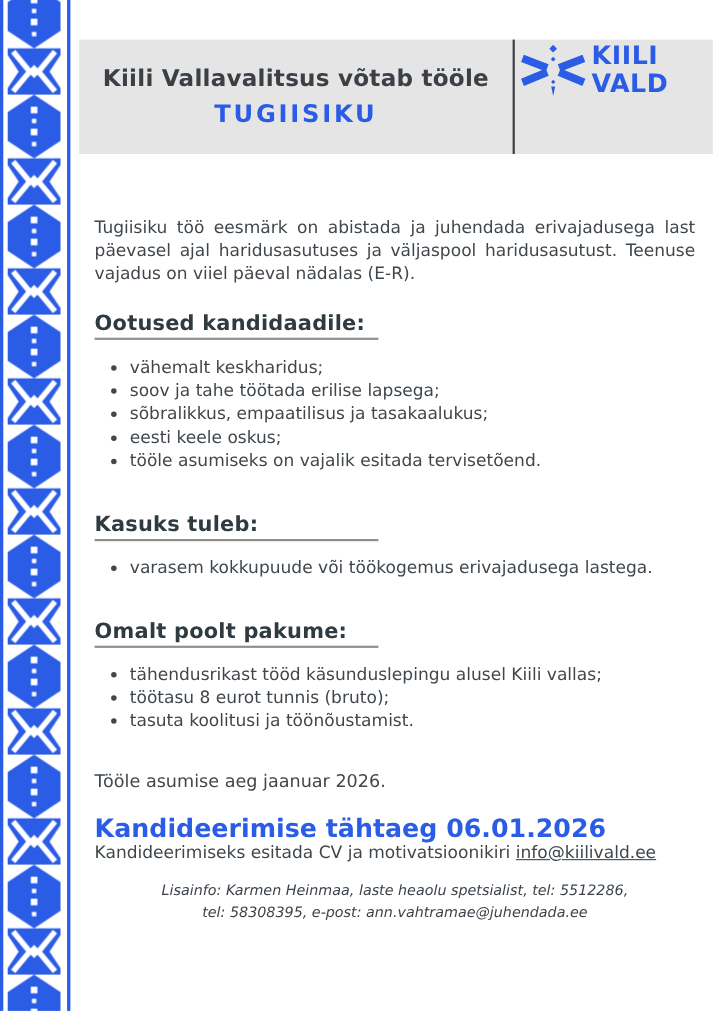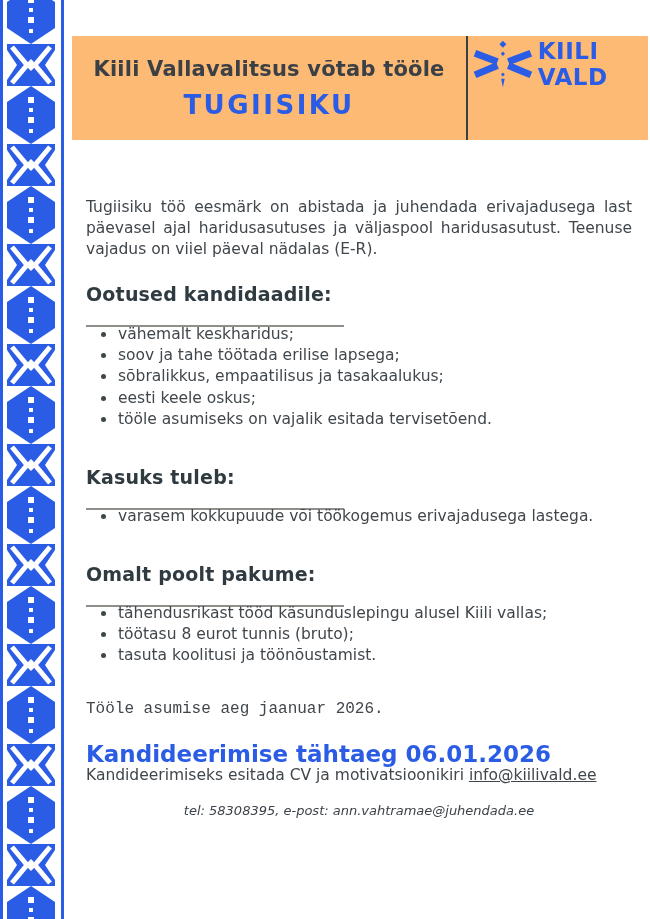--- a/index.html
+++ b/index.html
@@ -7,44 +7,44 @@
     width:650px;height:919px;position:relative;overflow:hidden;
     background:#ffffff;
     font-family:"DejaVu Sans","Liberation Sans",sans-serif;
     color:#40474c;
   }
   
   .border-strip{position:absolute;left:0;top:0;width:66px;height:919px;}
   
   .header{
     position:absolute;left:72px;top:36px;width:576px;height:104px;
-    background:#fdba74;display:flex;
+    background:#e5e5e5;display:flex;
   }
   .header-title{
     width:394px;display:flex;flex-direction:column;justify-content:center;
     align-items:center;border-right:2px solid #3a3f44;
   }
   .title-line1{font-size:21px;font-weight:bold;color:#3a4045;letter-spacing:.2px;}
-  .title-line2{font-size:26px;font-weight:bold;color:#2b5ce5;letter-spacing:2.5px;margin-top:9px;}
+  .title-line2{font-size:22px;font-weight:bold;color:#2b5ce5;letter-spacing:2.5px;margin-top:9px;}
   .logo-box{flex:1;display:flex;flex-direction:row;align-items:flex-start;justify-content:center;}
   .logo-mark{width:88px;height:56px;}
   .logo-text{font-size:23px;font-weight:bold;color:#2b5ce5;letter-spacing:.5px;margin-top:2px;}
   
   .content{position:absolute;left:86px;top:0;width:546px;}
   .abs{position:absolute;left:0;width:546px;}
   .intro{top:181px;font-size:15.5px;line-height:21px;text-align:justify;}
   .sec-head{
     font-size:19px;font-weight:bold;color:#2f3b40;letter-spacing:.2px;
-    width:258px;padding-bottom:20px;border-bottom:2px solid #8f8f89;white-space:nowrap;
+    width:258px;padding-bottom:2px;border-bottom:2px solid #8f8f89;white-space:nowrap;
   }
   .h1{top:283px;} .h2{top:466px;} .h3{top:563px;}
   ul{margin:0;padding-left:31px;font-size:15.5px;line-height:21.2px;}
   li{padding-left:1px;}
   .l1{top:324px;} .l2{top:506px;} .l3{top:603px;}
-  .start-line{top:700px;font-size:16px;font-family:Liberation Mono, monospace;}
+  .start-line{top:700px;font-size:16px;}
   .deadline{top:741px;font-size:23px;font-weight:bold;color:#2b5ce5;}
   .apply{top:766px;font-size:15.5px;}
   .apply a{color:#40474c;text-align:center;}
   .footer{top:801px;font-size:13px;font-style:italic;line-height:20px;text-align:center;color:#3c434a;}
 </style>
 </head>
 <body>
 
 <div class="border-strip">
   <svg width="66" height="919" xmlns="http://www.w3.org/2000/svg">
@@ -120,16 +120,17 @@
     <li>tasuta koolitusi ja töönõustamist.</li>
   </ul>
 
   <div class="abs start-line">Tööle asumise aeg jaanuar 2026.</div>
 
   <div class="abs deadline">Kandideerimise tähtaeg 06.01.2026</div>
 
   <div class="abs apply"><span>Kandideerimiseks esitada CV ja motivatsioonikiri </span><a href="#">info@kiilivald.ee</a></div>
 
   <div class="abs footer">
+    <div>Lisainfo: Karmen Heinmaa, laste heaolu spetsialist, tel: 5512286,</div>
     <div>tel: 58308395, e-post: ann.vahtramae@juhendada.ee</div>
   </div>
 
 </div>
 
 </body></html>

